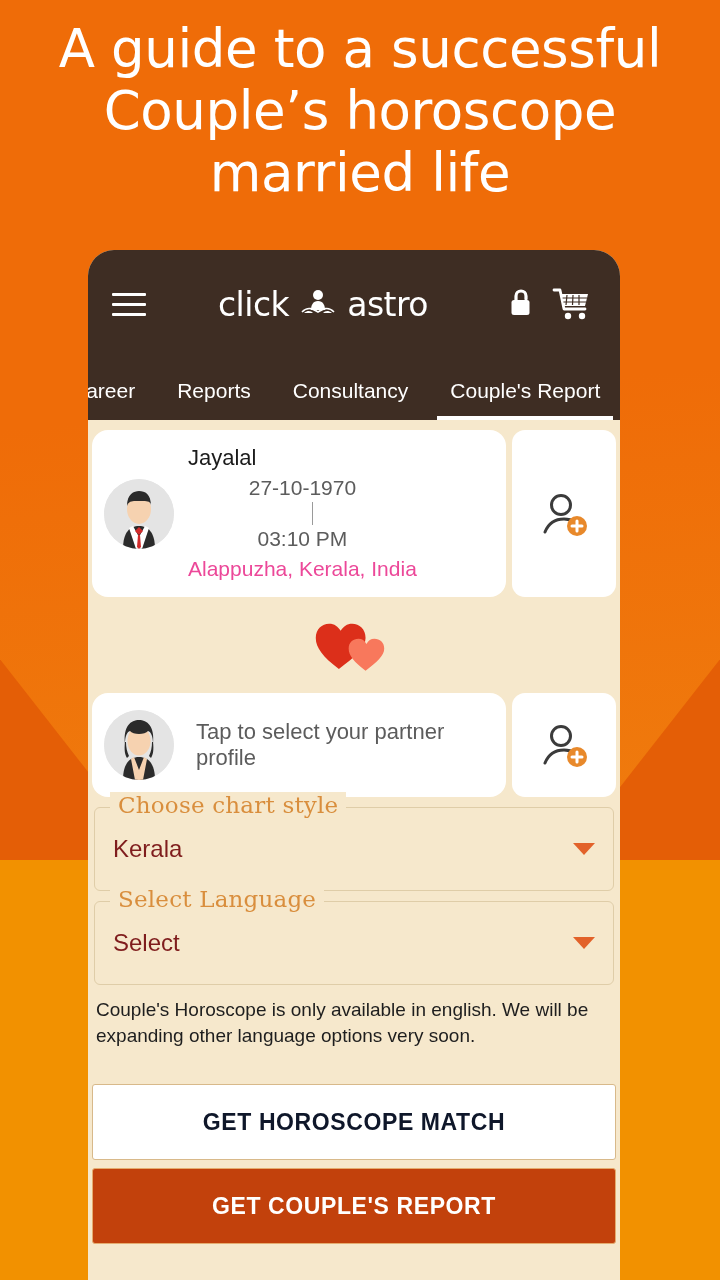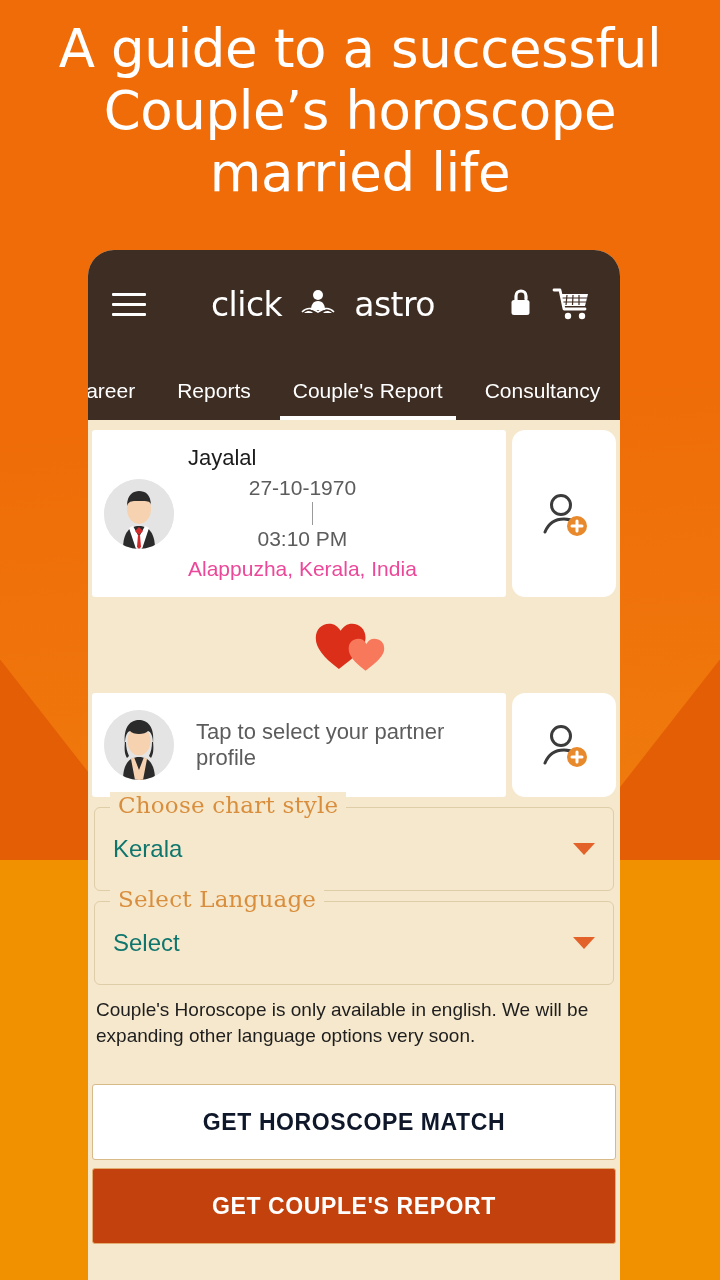--- a/index.html
+++ b/index.html
@@ -150,21 +150,21 @@
     display: block;
     height: 3px;
     background: #fff;
     border-radius: 1px;
   }
   .brand {
     flex: 1;
     display: flex;
     align-items: center;
     justify-content: center;
-    gap: 17px;
+    gap: 10px;
     margin-left: 6px;
   }
   .brand-text {
     color: #fff;
     font-size: 33px;
     font-weight: 400;
     letter-spacing: -0.5px;
     font-family: "DejaVu Sans", sans-serif;
   }
   .brand-mark {
@@ -219,21 +219,21 @@
 
   .profile-row {
     display: flex;
     gap: 6px;
     padding: 0 4px 0 4px;
     align-items: stretch;
   }
   .profile-card {
     flex: 1;
     background: #FFFFFF;
-    border-radius: 3px;
+    border-radius: 16px;
     display: flex;
     align-items: center;
     padding: 14px 12px;
     box-sizing: border-box;
     min-height: 104px;
     cursor: pointer;
   }
   .avatar {
     width: 70px; height: 70px;
     border-radius: 50%;
@@ -312,21 +312,21 @@
     left: 16px;
     background: #F6E8CC;
     padding: 0 8px;
     color: #D98E3D;
     font-size: 23px;
     font-family: "DejaVu Serif", serif;
     letter-spacing: 0.2px;
   }
   .field-value {
     flex: 1;
-    color: #0f766e;
+    color: #7f1d1d;
     font-size: 24px;
   }
   .caret {
     width: 0; height: 0;
     border-left: 11px solid transparent;
     border-right: 11px solid transparent;
     border-top: 12px solid #E2622A;
   }
 
   .note {
@@ -442,22 +442,22 @@
           </g>
           <circle cx="16" cy="30" r="3.2" fill="#fff"></circle>
           <circle cx="30" cy="30" r="3.2" fill="#fff"></circle>
         </svg>
       </div>
     </div>
 
     <div class="tabs">
       <div class="tab clipped-left">Career</div>
       <div class="tab">Reports</div>
+      <div class="tab">Consultancy</div>
       <div class="tab active">Couple's Report</div>
-      <div class="tab">Consultancy</div>
 
     </div>
 
     <div class="content">
 
       <div class="profile-row">
         <div class="profile-card">
           <div class="avatar">
             <svg viewBox="0 0 70 70" width="70" height="70">
               <circle cx="35" cy="35" r="35" fill="#E4E4E4"></circle>

